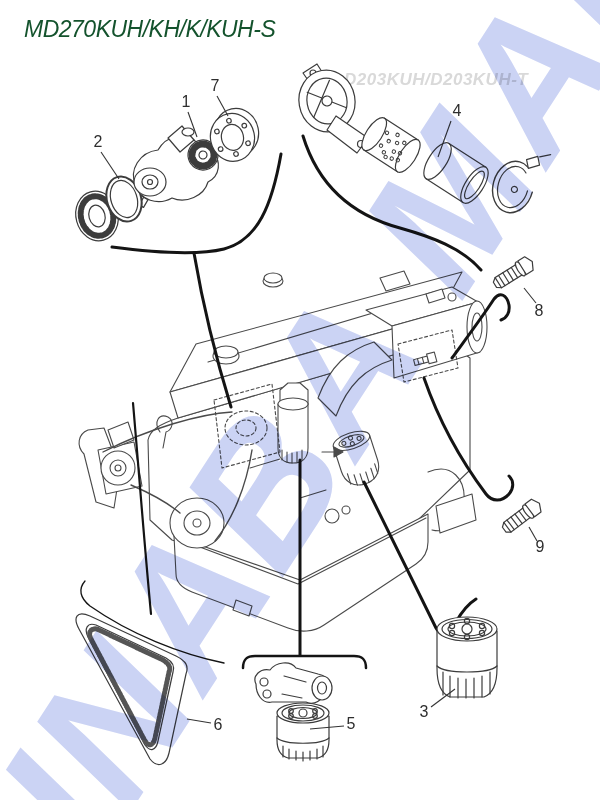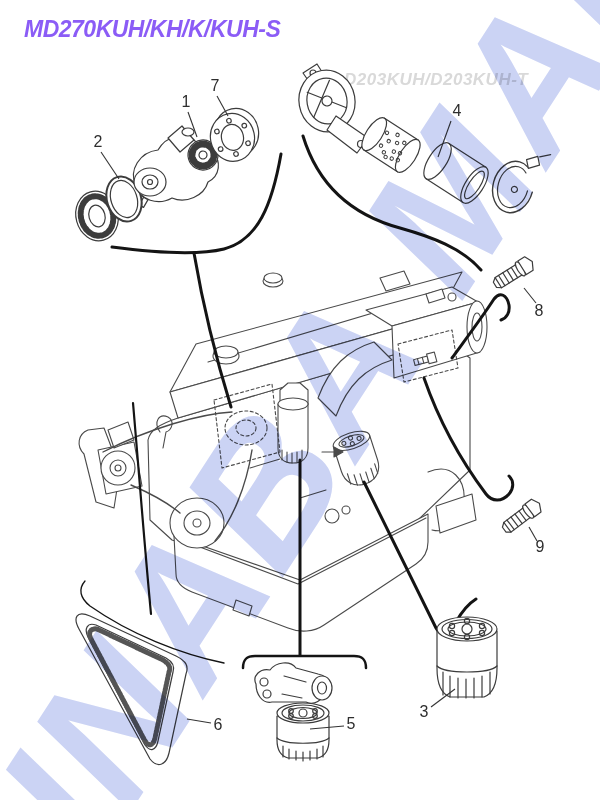--- a/index.html
+++ b/index.html
@@ -4,22 +4,22 @@
 <style>
   html,body{margin:0;padding:0;background:#fff;}
   .canvas{position:relative;width:600px;height:800px;background:#fff;overflow:hidden;
           font-family:"Liberation Sans",sans-serif;}
   
   .wm-model{position:absolute;left:344px;top:70px;font-style:italic;font-weight:bold;
             font-size:17px;letter-spacing:.5px;color:#d9d9d9;white-space:nowrap;z-index:0;}
   
   .art{position:absolute;left:0;top:0;z-index:1;}
   
-  .title{position:absolute;left:24px;top:16px;z-index:2;font-style:italic;font-weight:bold;
-         font-size:23px;line-height:26px;color:#8b5cf6;letter-spacing:-0.5px;white-space:nowrap;}
+  .title{position:absolute;left:24px;top:16px;z-index:2;font-style:italic;font-weight:normal;
+         font-size:23px;line-height:26px;color:#14532d;letter-spacing:-0.5px;white-space:nowrap;}
   .callout{position:absolute;z-index:2;transform:translate(-50%,-50%);font-size:16px;
            color:#2e2e2e;line-height:16px;}
   
   .wm-brand{position:absolute;left:-45px;top:770px;z-index:3;transform:rotate(-57deg);
             transform-origin:0 0;font-style:italic;font-weight:bold;font-size:185px;
             letter-spacing:6px;color:#cbd3f4;white-space:nowrap;mix-blend-mode:multiply;
             pointer-events:none;}
 </style>
 </head>
 <body>

